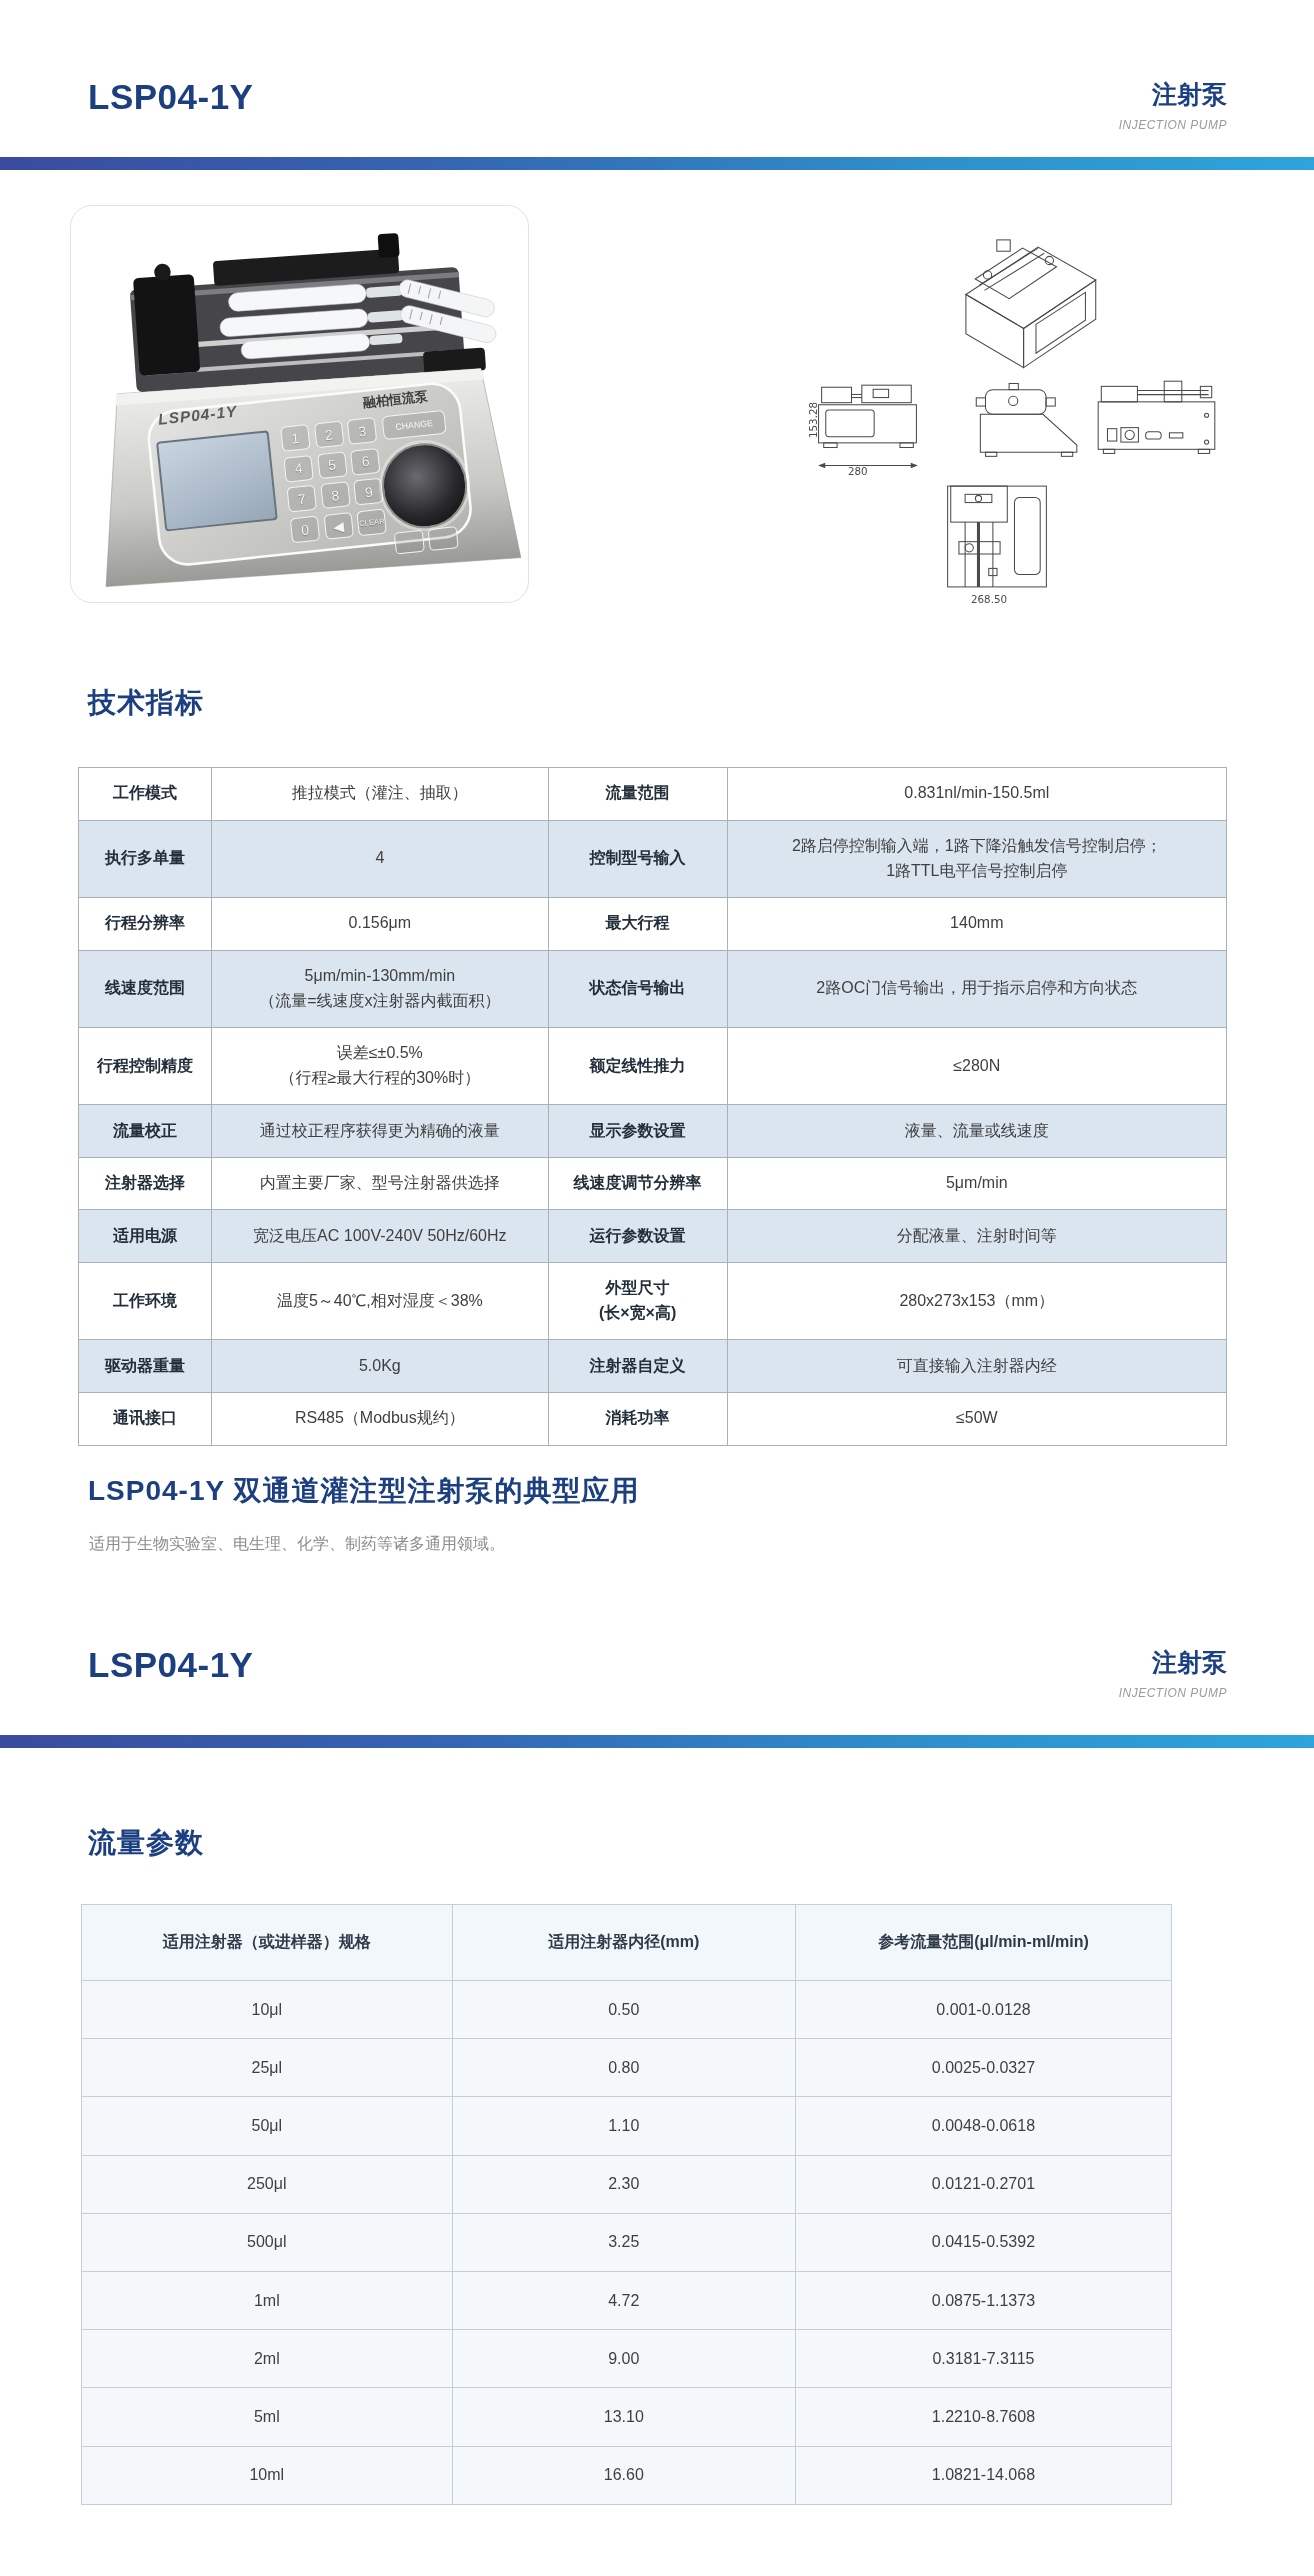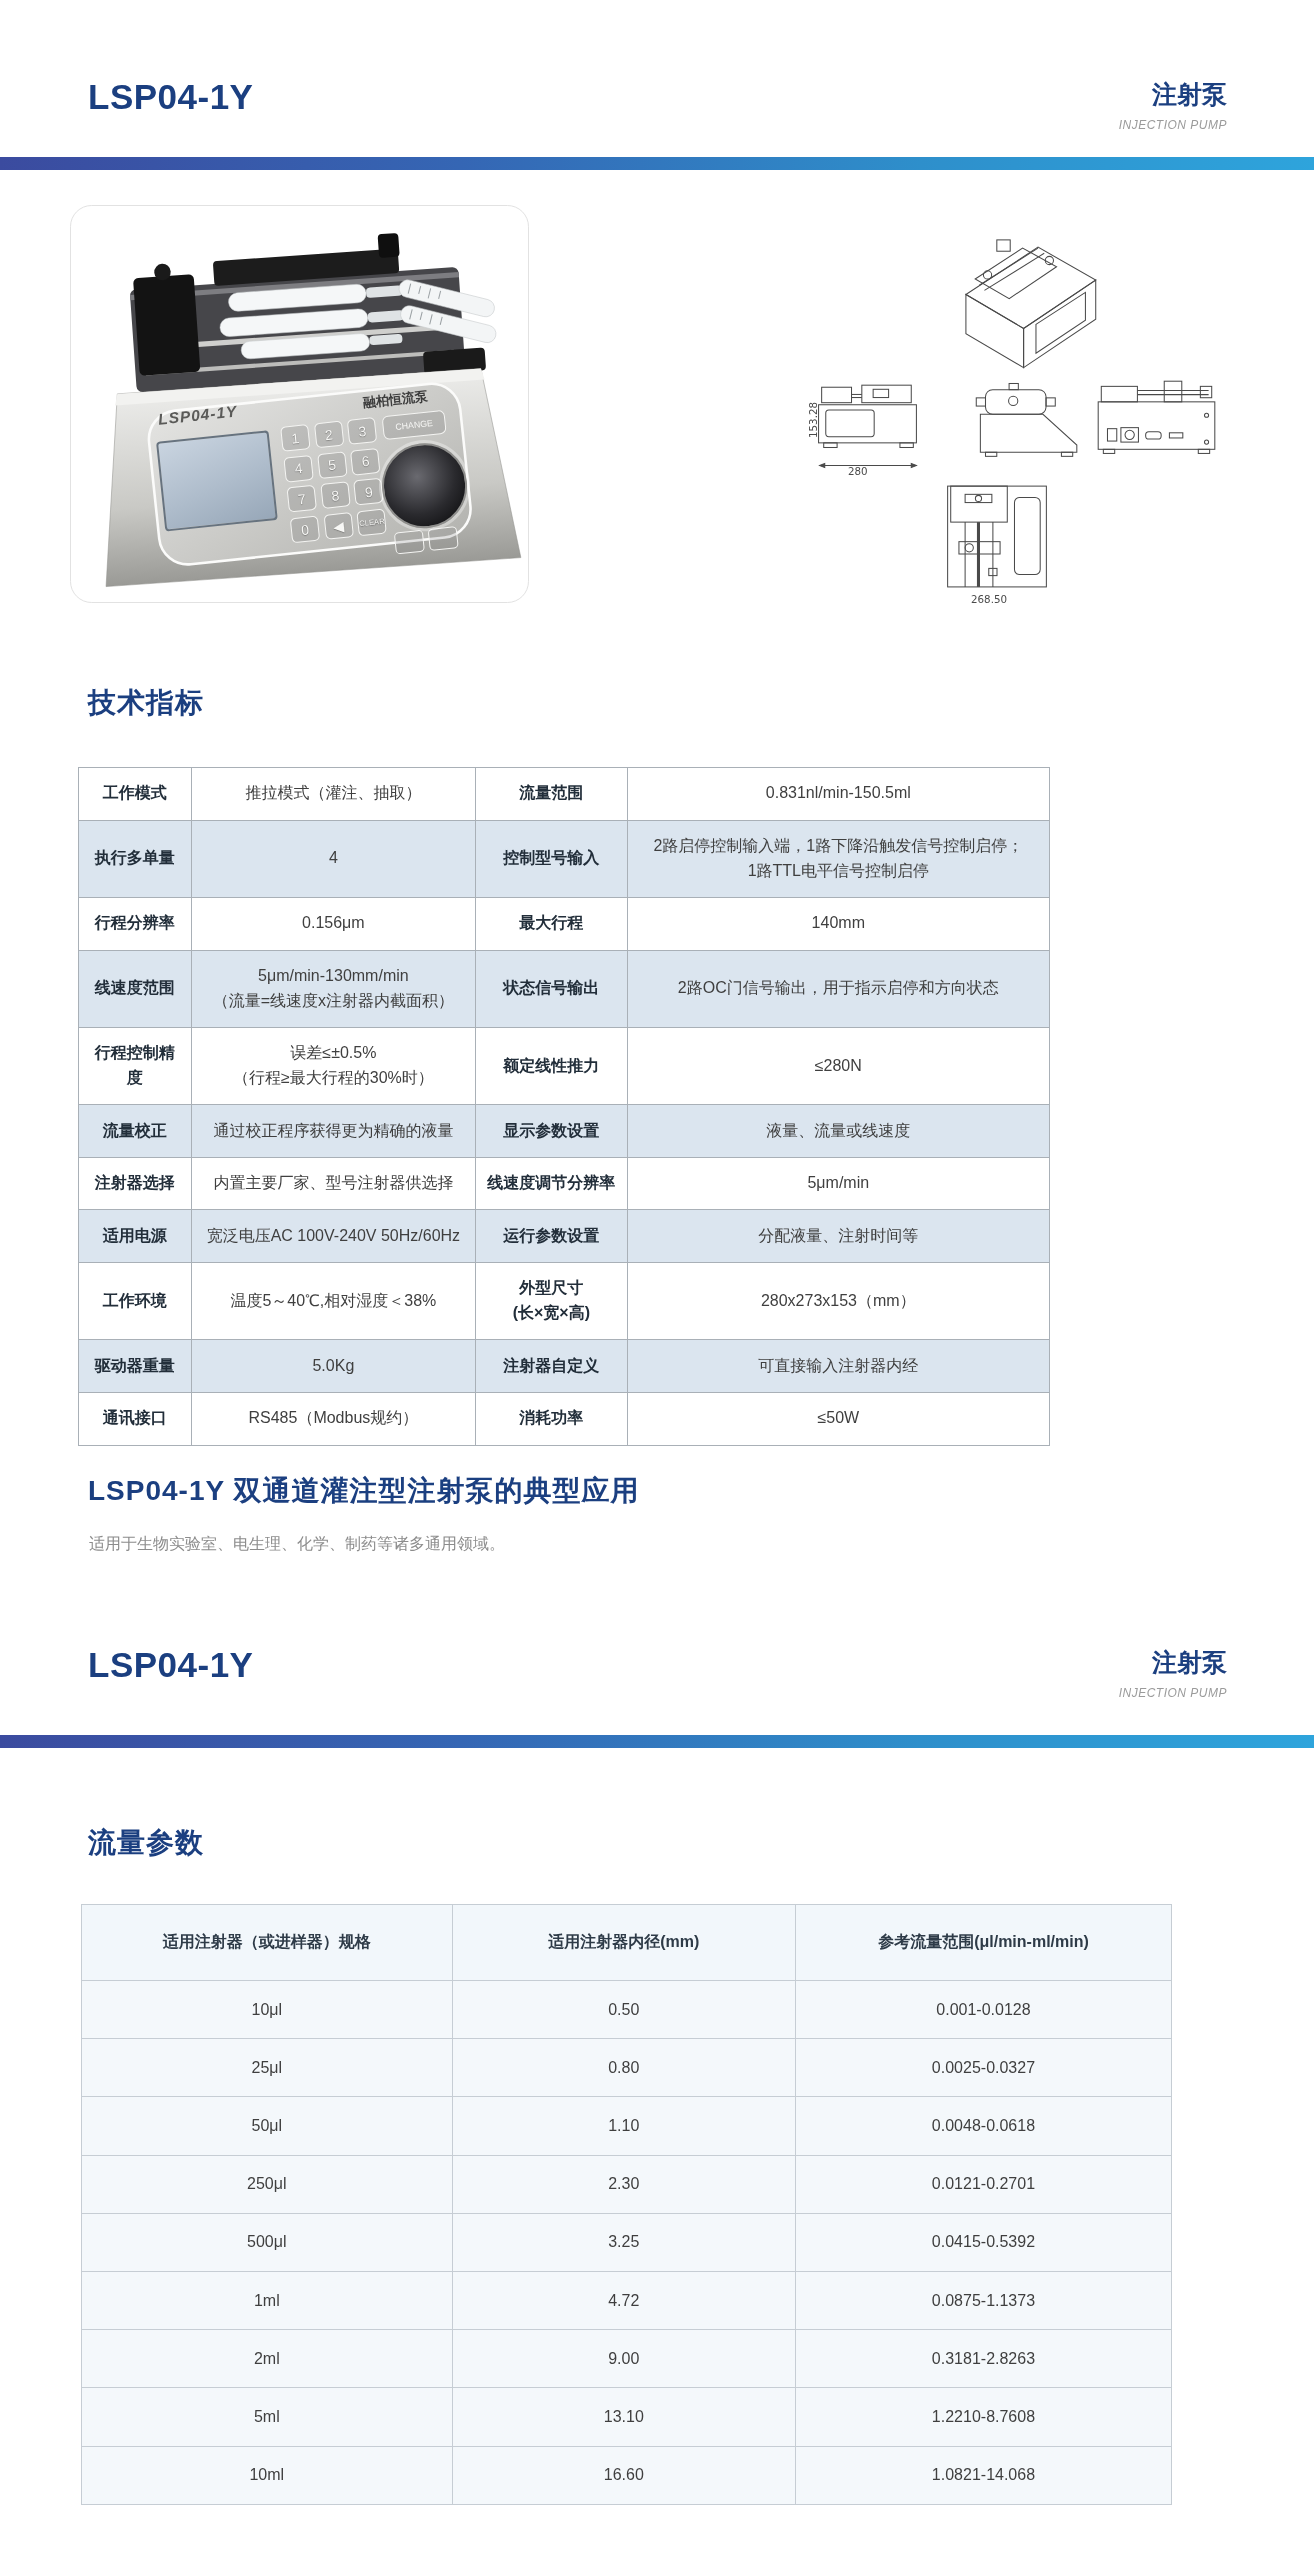--- a/index.html
+++ b/index.html
@@ -45,21 +45,21 @@
         background:radial-gradient(circle at 42% 38%,#6a6a70 0%,#2a2a2e 55%,#050506 100%);
         border:2.6px solid #8e8e8c;box-shadow:0 0 0 3.1px rgba(255,255,255,.35);}
 
   
   .drawings{position:absolute;left:801px;top:214px;width:428px;height:381px;}
   .drawings svg{position:absolute;}
   .dim{position:absolute;font-size:10.3px;color:#4a4a4a;font-family:"DejaVu Sans",sans-serif;}
   .dim-v{transform:rotate(-90deg);transform-origin:center;}
 
   
-  .spec-table{position:absolute;left:78px;top:767px;width:972px;border-collapse:collapse;
+  .spec-table{position:absolute;left:78px;top:767px;width:1149px;border-collapse:collapse;
               table-layout:fixed;}
   .spec-table td{border:0.5px solid #a9b0b7;text-align:center;vertical-align:middle;
                  font-size:16px;color:#3f3f3f;padding:13.4px 9.3px;white-space:pre-line;
                  line-height:1.55;}
   .spec-table td.c0,.spec-table td.c2{font-weight:bold;color:#222e3a;}
   .spec-table tr:nth-child(even) td{background:#dbe5ef;}
   .spec-table tr:nth-child(odd) td{background:#ffffff;}
 
   
   .app-body{position:absolute;left:89px;top:1534px;font-size:16px;color:#8c8c8c;}
@@ -378,21 +378,21 @@
           <td class="c2">0.0415-0.5392</td>
         </tr>
         <tr>
           <td class="c0">1ml</td>
           <td class="c1">4.72</td>
           <td class="c2">0.0875-1.1373</td>
         </tr>
         <tr>
           <td class="c0">2ml</td>
           <td class="c1">9.00</td>
-          <td class="c2">0.3181-2.8263</td>
+          <td class="c2">0.3181-7.3115</td>
         </tr>
         <tr>
           <td class="c0">5ml</td>
           <td class="c1">13.10</td>
           <td class="c2">1.2210-8.7608</td>
         </tr>
         <tr>
           <td class="c0">10ml</td>
           <td class="c1">16.60</td>
           <td class="c2">1.0821-14.068</td>

